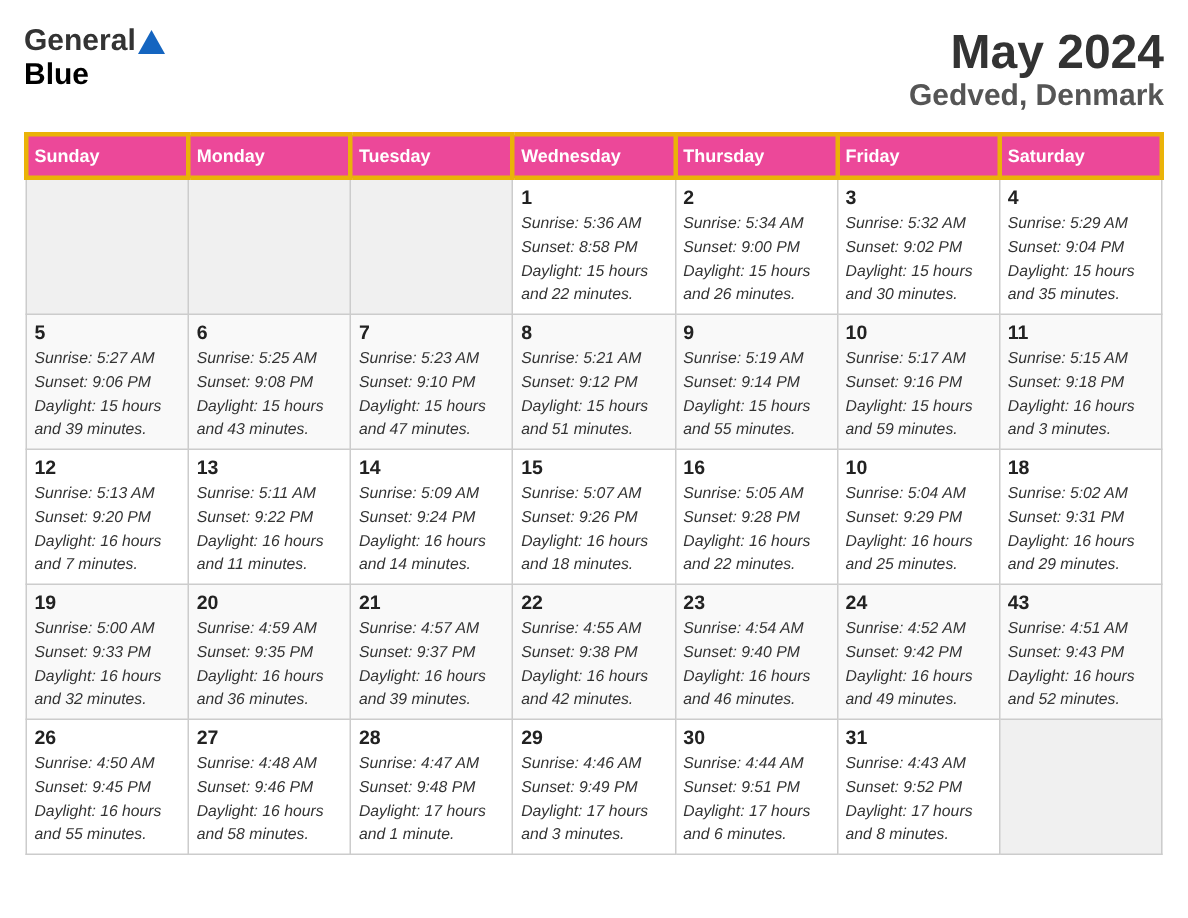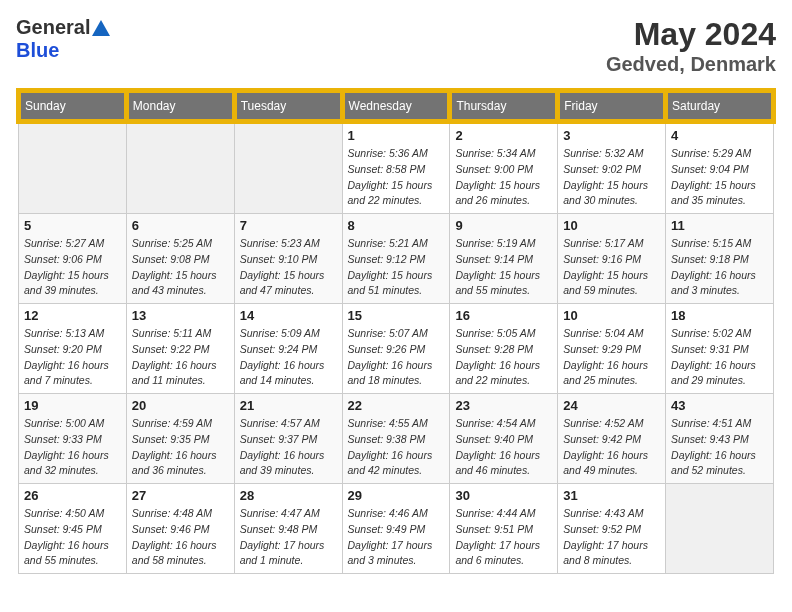--- a/index.html
+++ b/index.html
@@ -29,27 +29,27 @@
       font-size: 20px;
       font-weight: bold;
       color: #555;
     }
     .calendar {
       width: 100%;
       border-collapse: collapse;
       font-size: 11px;
     }
     .calendar thead th {
-      background-color: #737373;
+      background-color: #ec4899;
       color: #fff;
       padding: 6px 4px;
       text-align: left;
-      font-weight: normal;
+      font-weight: bold;
       font-size: 12px;
-      border: 5px solid #eab308;
+      border: 3px solid #eab308;
     }
     .calendar tbody td {
       border: 1px solid #ccc;
       vertical-align: top;
       padding: 4px 5px;
       width: 108px;
       min-height: 80px;
       background: #fff;
     }
     .calendar tbody tr:nth-child(even) td {
@@ -68,21 +68,21 @@
       font-style: italic;
     }
     .empty {
       background: #f0f0f0 !important;
     }
     .logo-container {
       display: flex;
       align-items: center;
     }
     .logo-text-general { color: #333; font-size: 20px; font-weight: bold; }
-    .logo-text-blue { color: #1d4ed8; font-size: 20px; font-weight: bold; }
+    .logo-text-blue { color: #000000; font-size: 20px; font-weight: bold; }
     .logo-triangle {
       width: 0;
       height: 0;
       border-style: solid;
       border-width: 0 9px 16px 9px;
       border-color: transparent transparent #1565c0 transparent;
       display: inline-block;
       margin-left: 2px;
       vertical-align: middle;
     }

